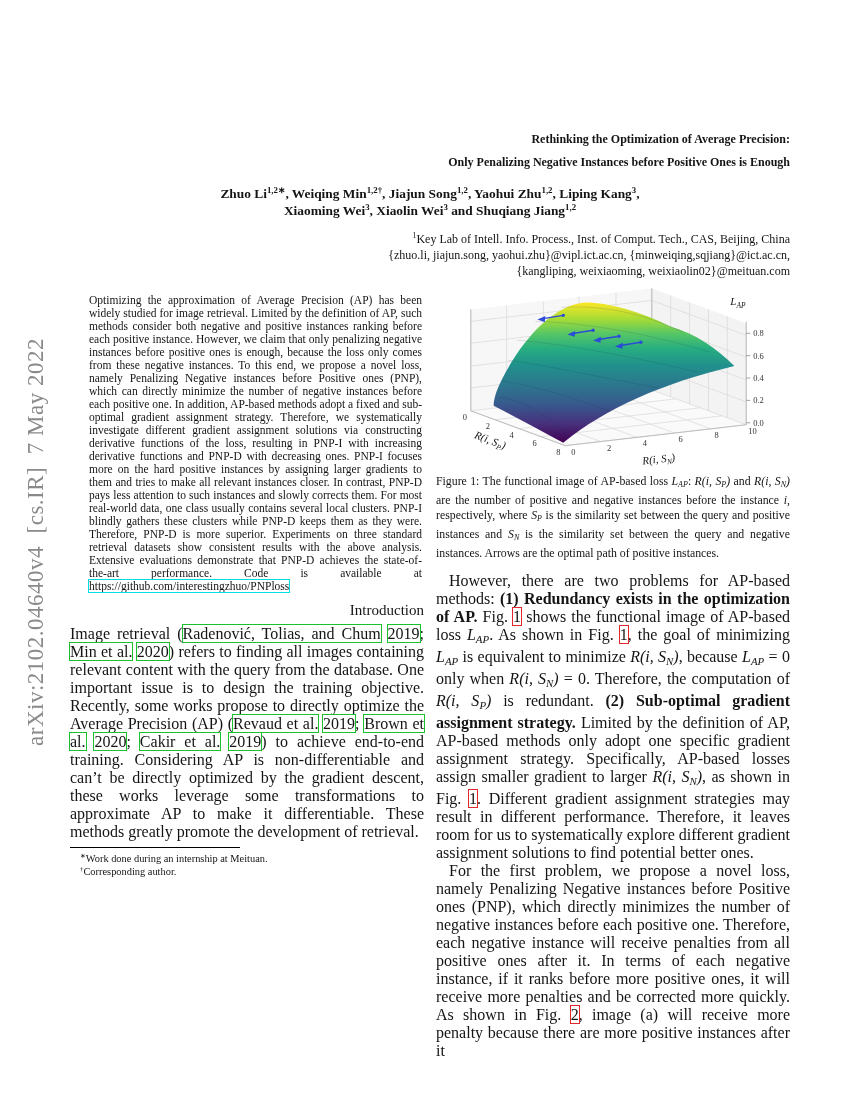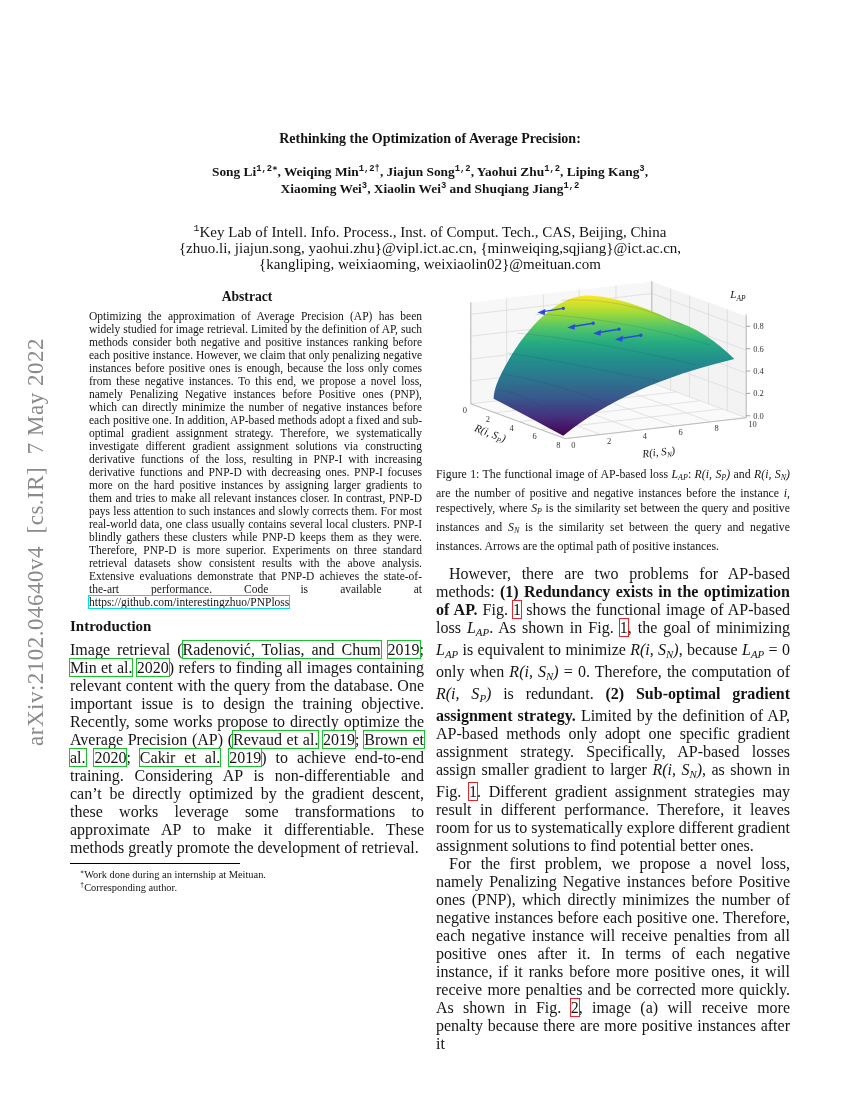--- a/index.html
+++ b/index.html
@@ -1,73 +1,73 @@
 <!DOCTYPE html>
 <html><head>
 <meta charset="utf-8">
 <style>
   html,body{margin:0;padding:0;background:#ffffff;}
   .page{position:relative;width:850px;height:1100px;background:#fff;overflow:hidden;
         font-family:"Liberation Serif", serif;color:#141414;}
   .watermark{position:absolute;left:36px;top:542px;transform:translate(-50%,-50%) rotate(-90deg);
              white-space:pre;color:#8a8a8a;font-size:23px;letter-spacing:.5px;}
   .content{position:absolute;left:70px;top:0;width:720px;}
-  .title{margin:128px 0 0 0;text-align:center;font-size:14px;font-weight:bold;line-height:22.5px;font-family:Liberation Serif, serif;}
+  .title{margin:128px 0 0 0;text-align:right;font-size:12px;font-weight:bold;line-height:22.5px;font-family:Liberation Serif, serif;}
   .authors{margin-top:12px;text-align:center;font-size:13.4px;font-weight:bold;line-height:17px;}
-  .affils{margin-top:27px;text-align:center;font-size:15px;line-height:16px;}
+  .affils{margin-top:12px;text-align:right;font-size:12px;line-height:16px;}
   .cols{display:flex;gap:12px;margin-top:15px;}
   .col{width:354px;}
   .sec-heading{font-size:13.6px;font-weight:bold;text-align:center;margin:2px 0 5px 0;}
-  .sec-heading2{font-size:15px;font-weight:bold;text-align:left;margin:9px 0 6px 0;}
+  .sec-heading2{font-size:15px;font-weight:normal;text-align:right;margin:9px 0 6px 0;}
   .para{text-align:justify;}
   .abstract-text{font-size:11.5px;line-height:13px;padding-left:19px;padding-right:2px;}
   .body-text{font-size:16px;line-height:18px;}
   .indent{text-indent:13px;}
   .caption{font-size:11.8px;line-height:14.9px;}
   figure{margin:0;}
   .fig-svg{display:block;margin-top:-6px;}
   .footnotes{margin-top:2px;}
   .fn-rule{width:170px;border-top:1px solid #000;margin:6px 0 4px 0;}
   .fn{font-size:10.4px;line-height:13.2px;text-indent:10px;}
   .fn-copyright{font-size:10.4px;line-height:13.2px;text-indent:0;text-align:justify;}
   .s-t{}
   .s-b{font-weight:bold;}
   .s-m{font-style:italic;}
   .s-msub{font-style:italic;font-size:68%;vertical-align:-0.28em;}
-  .s-sup{font-size:66%;vertical-align:super;line-height:0;font-family:Liberation Mono, monospace;}
+  .s-sup{font-size:66%;vertical-align:super;line-height:0;}
   .s-cite{outline:1px solid #19c22d;outline-offset:0px;}
   .s-figref{outline:1px solid #e2262c;outline-offset:0px;}
   .s-link{outline:1px solid #06dede;outline-offset:0px;}
 </style>
 </head>
 <body>
 
 <div class="page">
   <div class="watermark">arXiv:2102.04640v4  [cs.IR]  7 May 2022</div>
 
   <div class="content">
     <h1 class="title">
       <span>Rethinking the Optimization of Average Precision:</span><br>
+      <span>Only Penalizing Negative Instances before Positive Ones is Enough</span>
     </h1>
 
     <div class="authors">
-      <div><span class="s-t">Song Li</span><span class="s-sup">1,2∗</span><span class="s-t">, Weiqing Min</span><span class="s-sup">1,2†</span><span class="s-t">, Jiajun Song</span><span class="s-sup">1,2</span><span class="s-t">, Yaohui Zhu</span><span class="s-sup">1,2</span><span class="s-t">, Liping Kang</span><span class="s-sup">3</span><span class="s-t">,</span></div>
+      <div><span class="s-t">Zhuo Li</span><span class="s-sup">1,2∗</span><span class="s-t">, Weiqing Min</span><span class="s-sup">1,2†</span><span class="s-t">, Jiajun Song</span><span class="s-sup">1,2</span><span class="s-t">, Yaohui Zhu</span><span class="s-sup">1,2</span><span class="s-t">, Liping Kang</span><span class="s-sup">3</span><span class="s-t">,</span></div>
       <div><span class="s-t">Xiaoming Wei</span><span class="s-sup">3</span><span class="s-t">, Xiaolin Wei</span><span class="s-sup">3</span><span class="s-t"> and Shuqiang Jiang</span><span class="s-sup">1,2</span></div>
     </div>
 
     <div class="affils">
       <div><span class="s-sup">1</span><span class="s-t">Key Lab of Intell. Info. Process., Inst. of Comput. Tech., CAS, Beijing, China</span></div>
       <div>{zhuo.li, jiajun.song, yaohui.zhu}@vipl.ict.ac.cn, {minweiqing,sqjiang}@ict.ac.cn,</div>
       <div>{kangliping, weixiaoming, weixiaolin02}@meituan.com</div>
     </div>
 
     <div class="cols">
 
       <div class="col">
-        <div class="sec-heading">Abstract</div>
         <div class="para abstract-text"><span class="s-t">Optimizing the approximation of Average Precision (AP) has been widely studied for image retrieval. Limited by the definition of AP, such methods consider both negative and positive instances ranking before each positive instance. However, we claim that only penalizing negative instances before positive ones is enough, because the loss only comes from these negative instances. To this end, we propose a novel loss, namely Penalizing Negative instances before Positive ones (PNP), which can directly minimize the number of negative instances before each positive one. In addition, AP-based methods adopt a fixed and sub-optimal gradient assignment strategy. Therefore, we systematically investigate different gradient assignment solutions via constructing derivative functions of the loss, resulting in PNP-I with increasing derivative functions and PNP-D with decreasing ones. PNP-I focuses more on the hard positive instances by assigning larger gradients to them and tries to make all relevant instances closer. In contrast, PNP-D pays less attention to such instances and slowly corrects them. For most real-world data, one class usually contains several local clusters. PNP-I blindly gathers these clusters while PNP-D keeps them as they were. Therefore, PNP-D is more superior. Experiments on three standard retrieval datasets show consistent results with the above analysis. Extensive evaluations demonstrate that PNP-D achieves the state-of-the-art performance. Code is available at </span><span class="s-link">https://github.com/interestingzhuo/PNPloss</span></div>
 
         <div class="sec-heading2">Introduction</div>
         <div class="para body-text"><span class="s-t">Image retrieval (</span><span class="s-cite">Radenović, Tolias, and Chum</span><span class="s-t"> </span><span class="s-cite">2019</span><span class="s-t">; </span><span class="s-cite">Min et al.</span><span class="s-t"> </span><span class="s-cite">2020</span><span class="s-t">) refers to finding all images containing relevant content with the query from the database. One important issue is to design the training objective. Recently, some works propose to directly optimize the Average Precision (AP) (</span><span class="s-cite">Revaud et al.</span><span class="s-t"> </span><span class="s-cite">2019</span><span class="s-t">; </span><span class="s-cite">Brown et al.</span><span class="s-t"> </span><span class="s-cite">2020</span><span class="s-t">; </span><span class="s-cite">Cakir et al.</span><span class="s-t"> </span><span class="s-cite">2019</span><span class="s-t">) to achieve end-to-end training. Considering AP is non-differentiable and can’t be directly optimized by the gradient descent, these works leverage some transformations to approximate AP to make it differentiable. These methods greatly promote the development of retrieval.</span></div>
 
         <div class="footnotes">
           <div class="fn-rule"></div>
           <div class="fn"><span class="s-sup">∗</span><span class="s-t">Work done during an internship at Meituan.</span></div>
           <div class="fn"><span class="s-sup">†</span><span class="s-t">Corresponding author.</span></div>
         </div>

